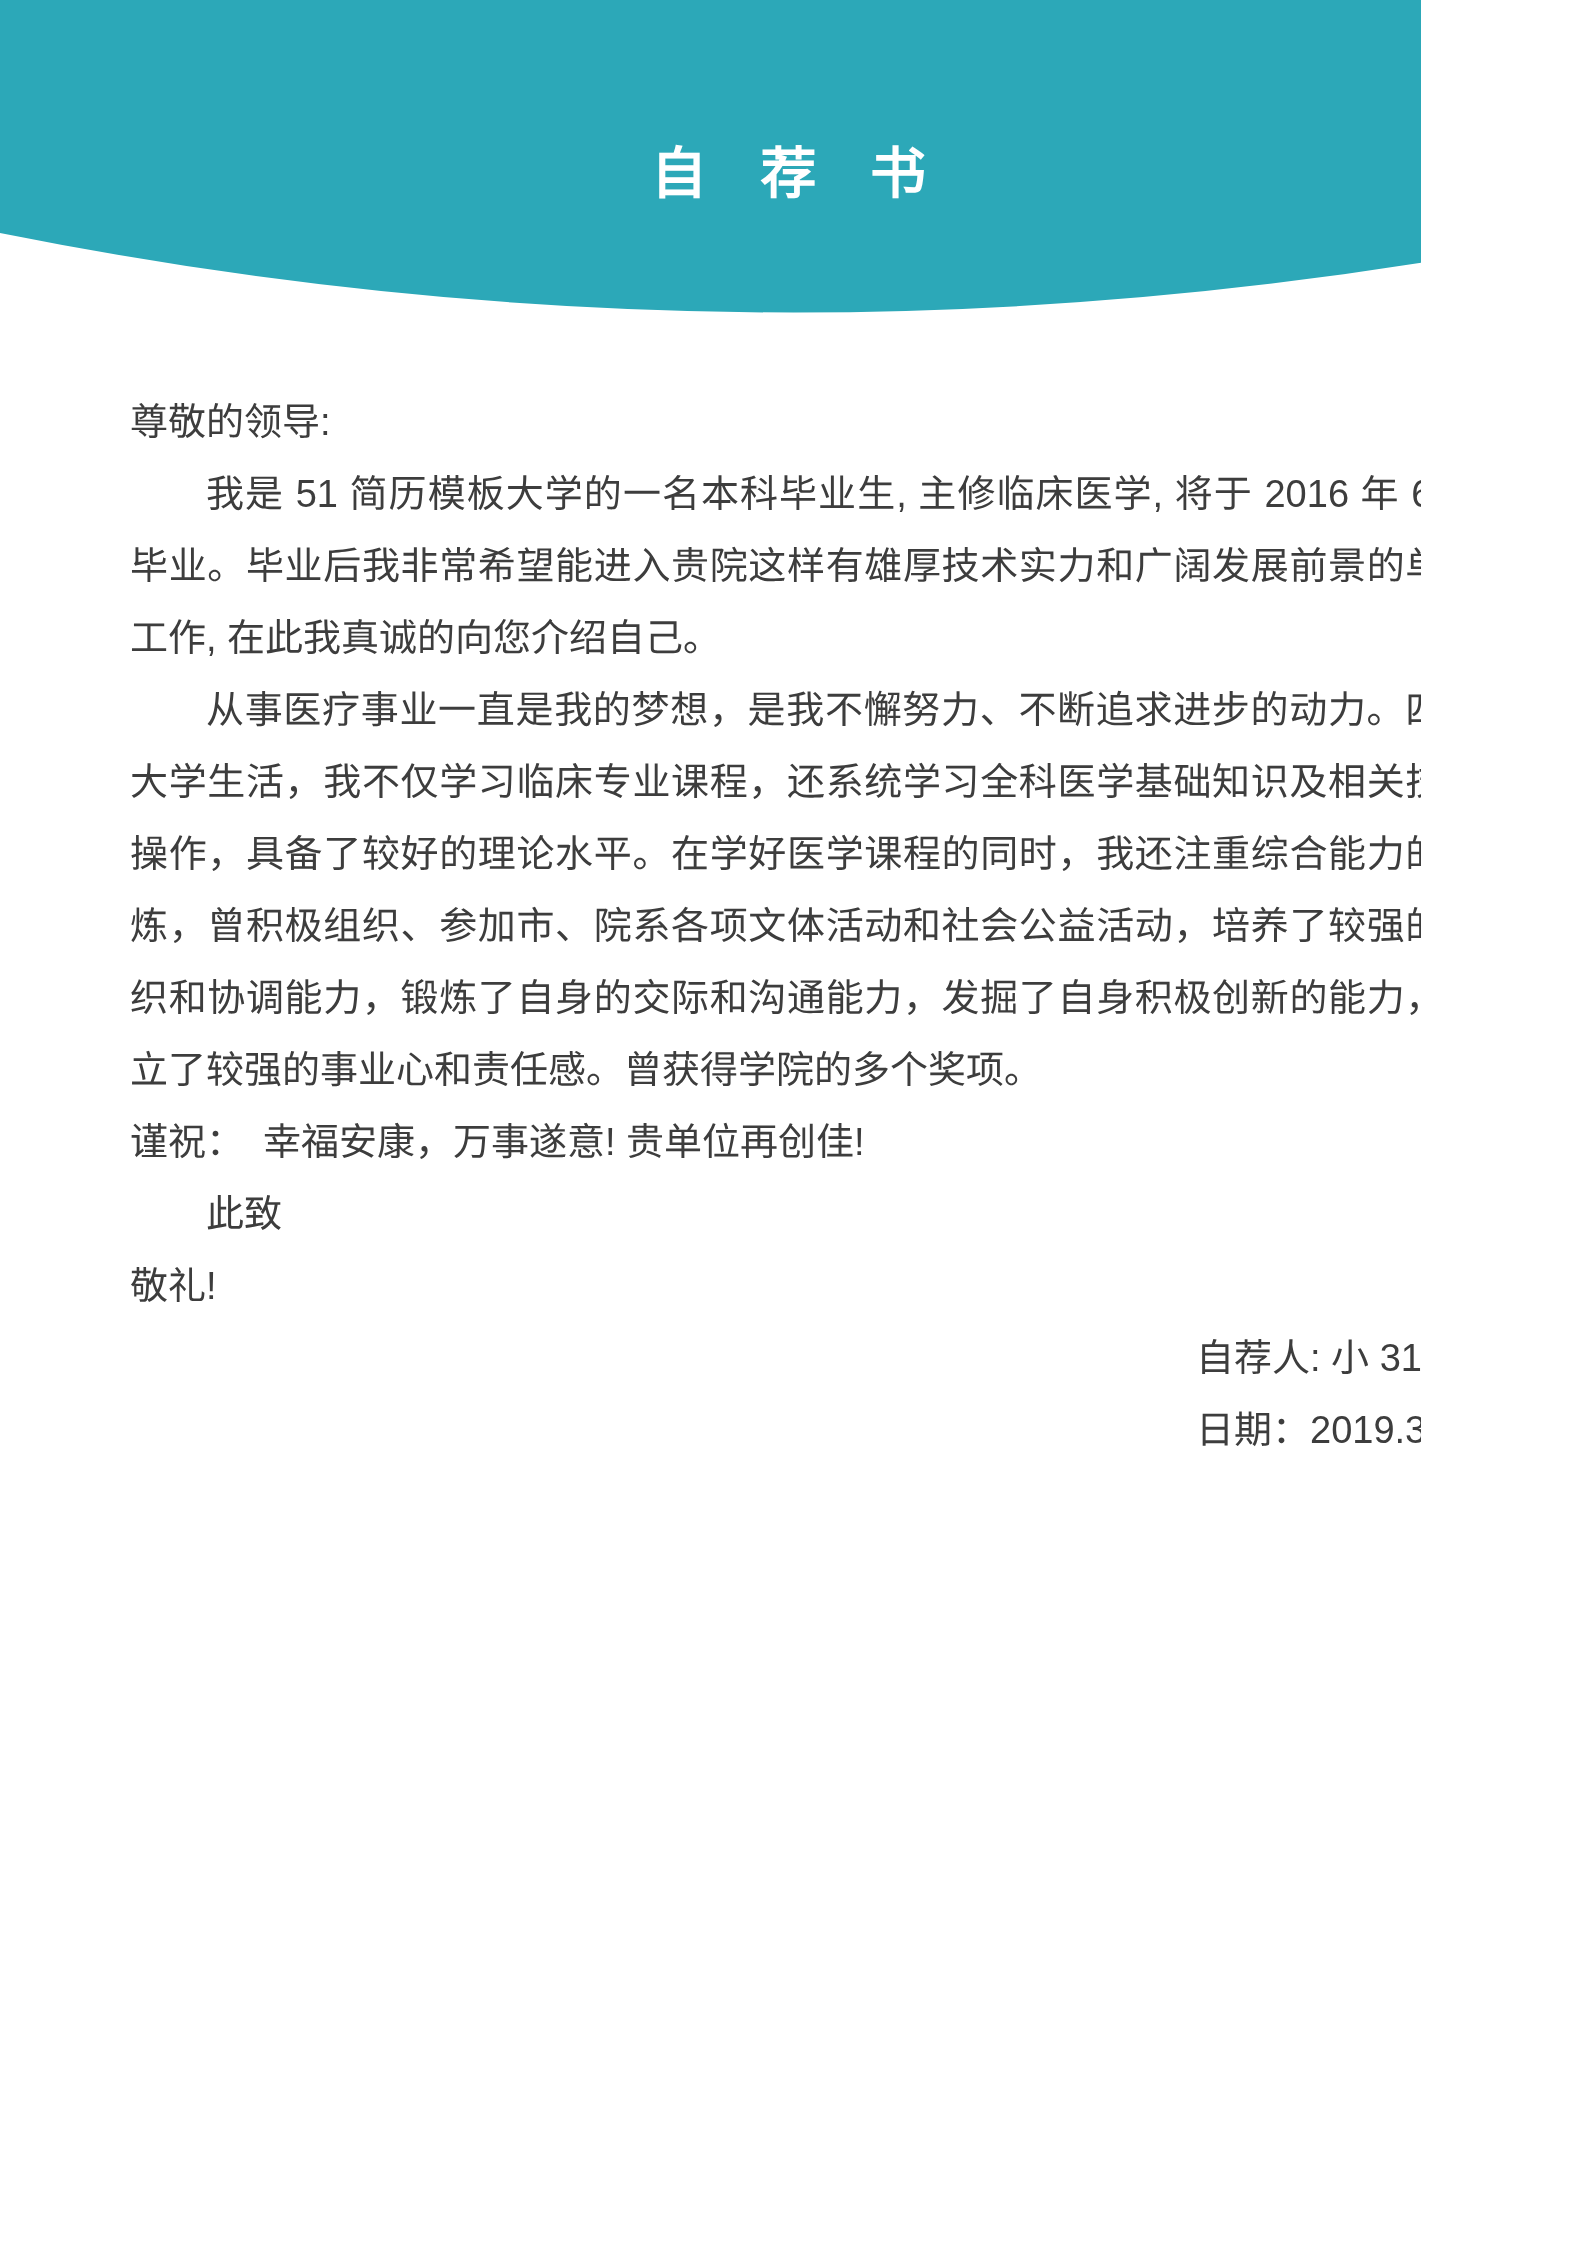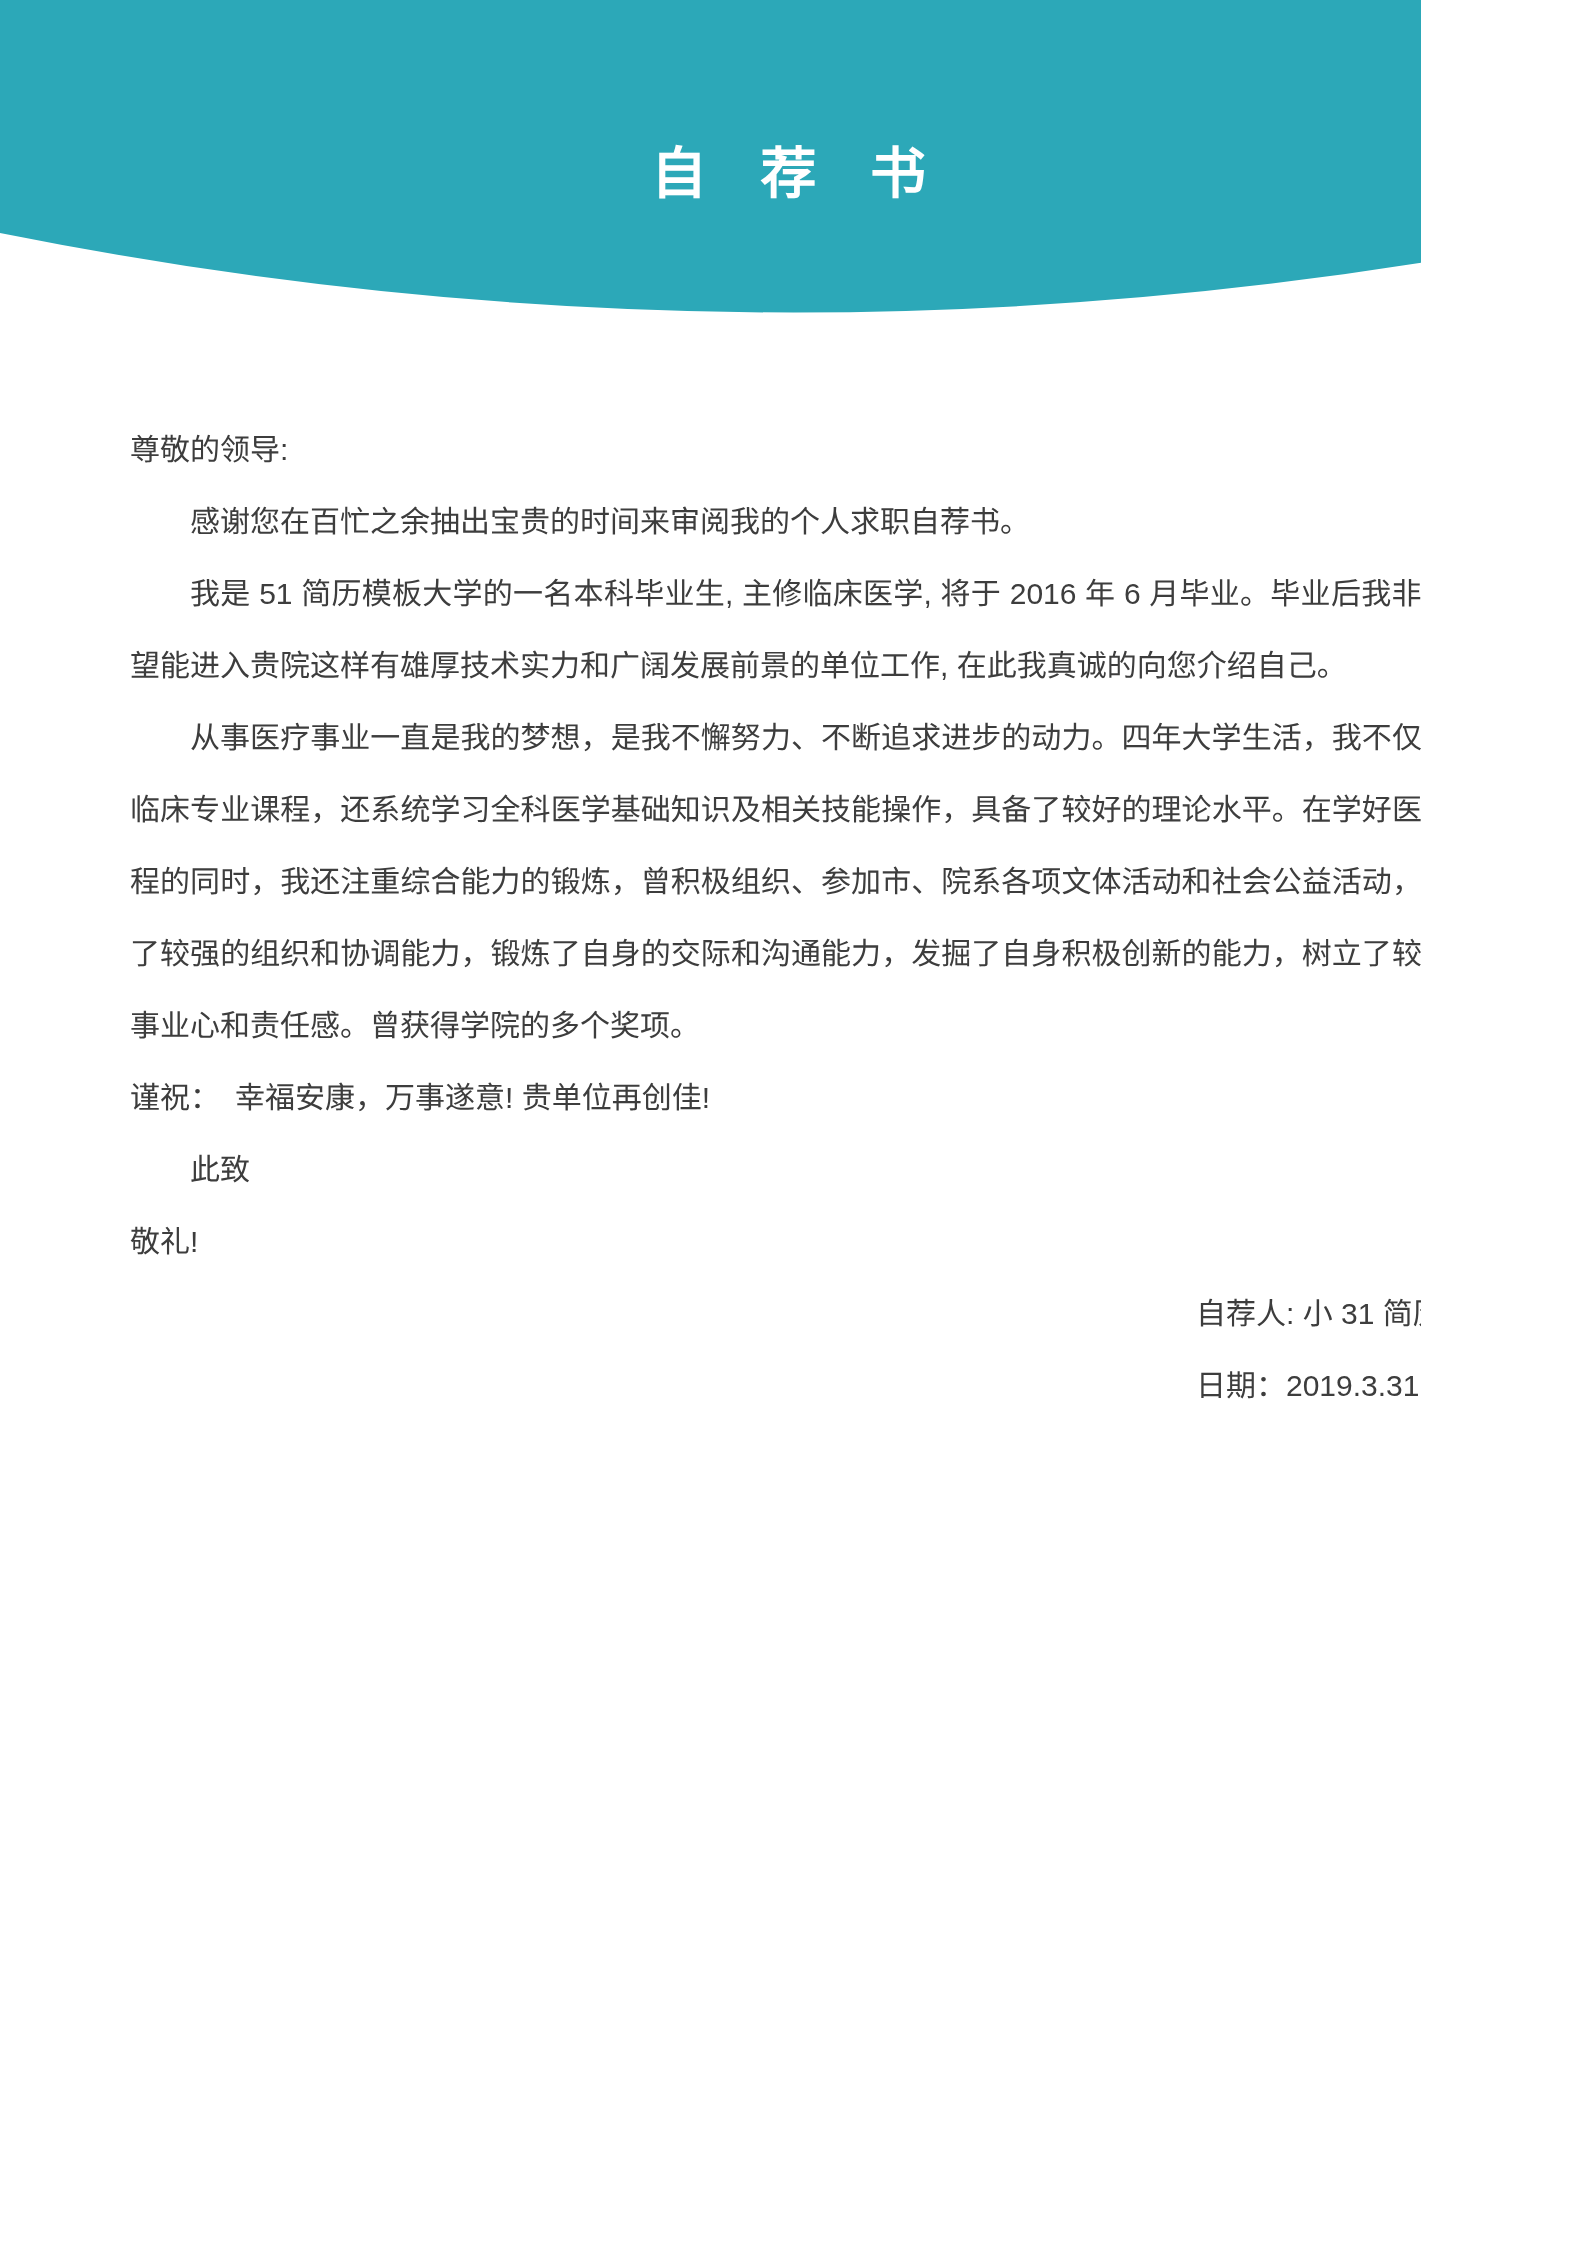--- a/index.html
+++ b/index.html
@@ -32,25 +32,25 @@
     text-align:center;
     color:var(--title-color);
     font-size:56px;
     line-height:72px;
     font-weight:bold;
     letter-spacing:10px;
     word-spacing:18px;
   }
   .letter{
     position:absolute;
-    top:414px;
+    top:386px;
     left:130px;
     width:1352px;
     color:var(--ink);
-    font-size:30px;
+    font-size:38px;
     line-height:72px;
   }
   .letter p{margin:0;padding:0;}
   .indent{text-indent:2em;}
   .just{text-align:justify;}
   .signature{margin-left:1066px;}
   .signature p{white-space:nowrap;}
 </style>
 </head>
 <body>
@@ -59,21 +59,20 @@
 
   <div class="header">
     <svg viewBox="0 0 1587 315" preserveAspectRatio="none">
       <path d="M0,0 H1587 V233 Q793.5,392 0,233 Z" style="fill:var(--accent)"></path>
     </svg>
     <h1 class="page-title">自 荐 书</h1>
   </div>
 
   <div class="letter">
     <p>尊敬的领导:</p>
-    <p class="indent">感谢您在百忙之余抽出宝贵的时间来审阅我的个人求职自荐书。</p>
     <p class="indent just">我是 51 简历模板大学的一名本科毕业生, 主修临床医学, 将于 2016 年 6 月毕业。毕业后我非常希望能进入贵院这样有雄厚技术实力和广阔发展前景的单位工作, 在此我真诚的向您介绍自己。</p>
     <p class="indent just">从事医疗事业一直是我的梦想，是我不懈努力、不断追求进步的动力。四年大学生活，我不仅学习临床专业课程，还系统学习全科医学基础知识及相关技能操作，具备了较好的理论水平。在学好医学课程的同时，我还注重综合能力的锻炼，曾积极组织、参加市、院系各项文体活动和社会公益活动，培养了较强的组织和协调能力，锻炼了自身的交际和沟通能力，发掘了自身积极创新的能力，树立了较强的事业心和责任感。曾获得学院的多个奖项。</p>
     <p>谨祝：　幸福安康，万事遂意! 贵单位再创佳!</p>
     <p class="indent">此致</p>
     <p>敬礼!</p>
 
     <div class="signature">
       <p>自荐人: 小 31 简历模板</p>
       <p>日期：2019.3.31</p>
     </div>

